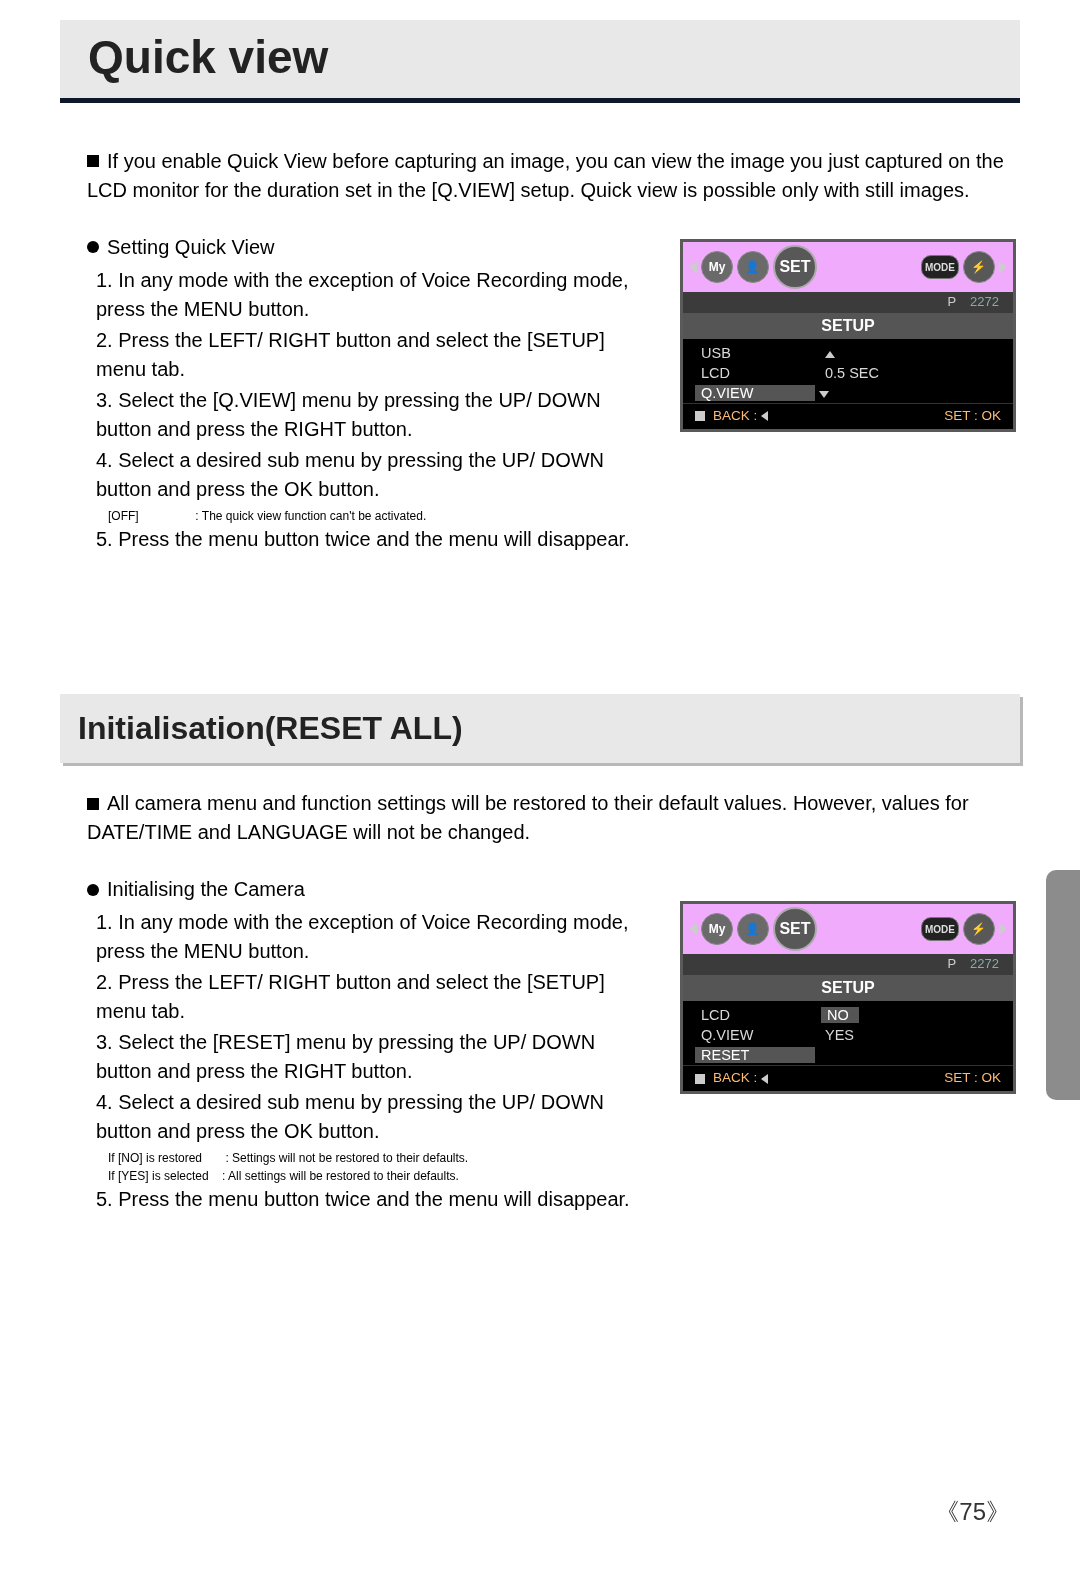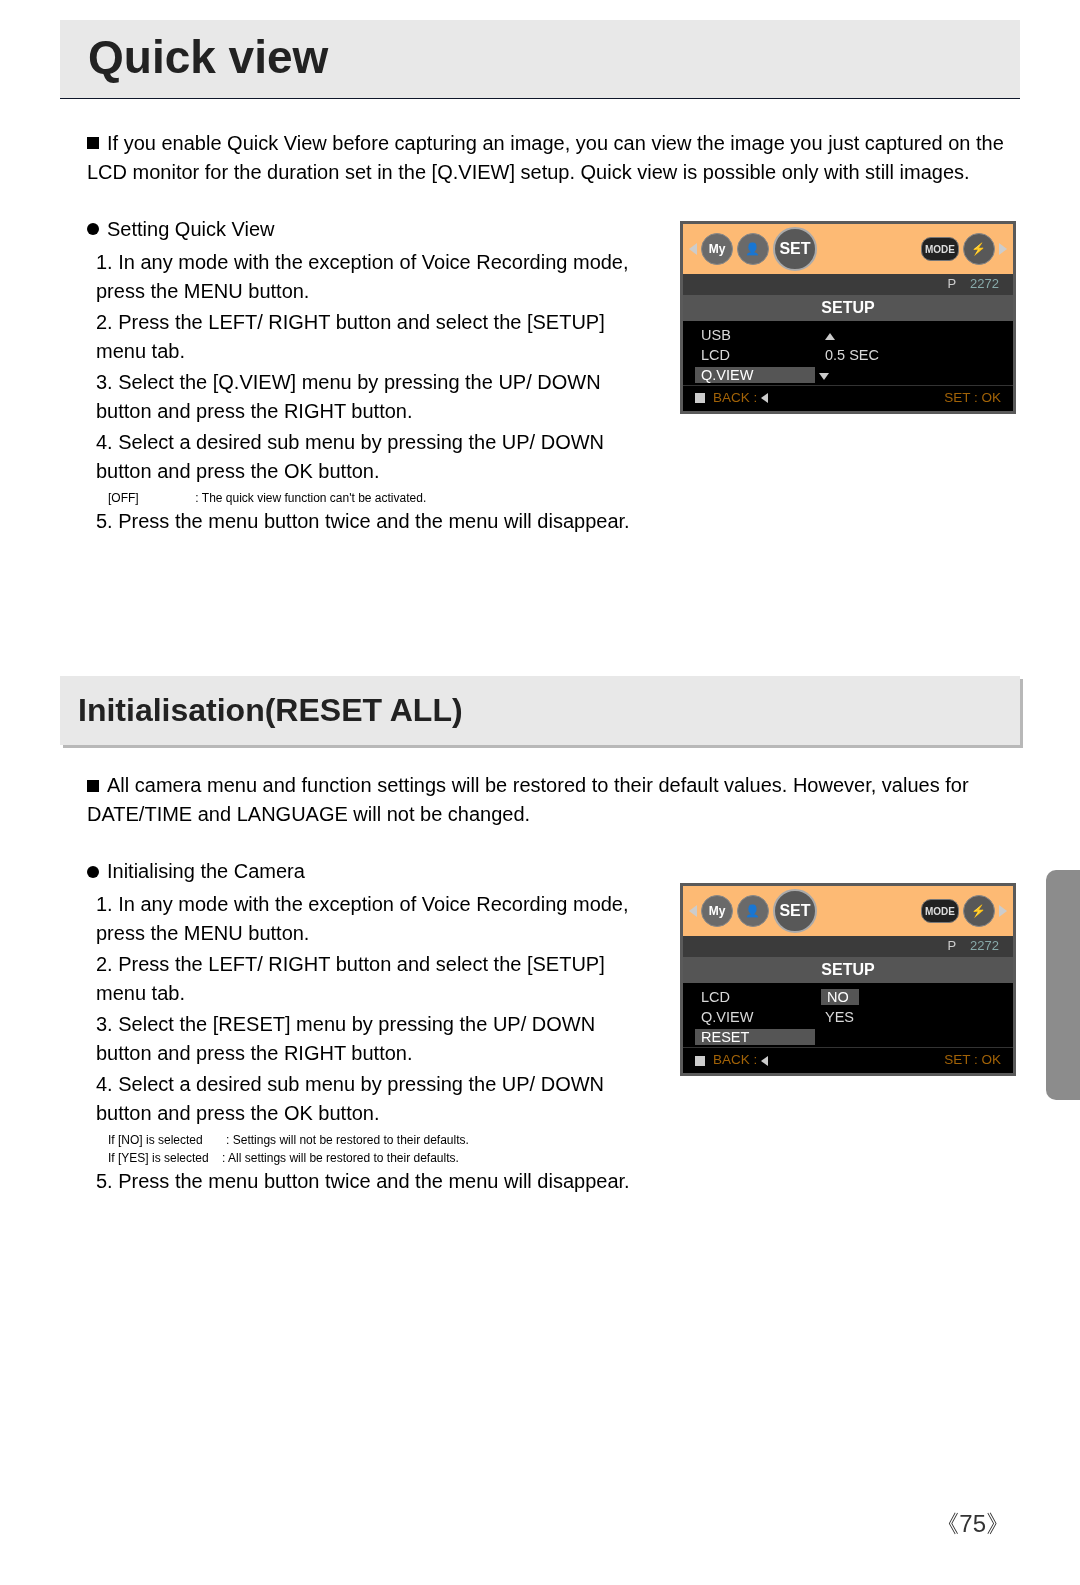--- a/index.html
+++ b/index.html
@@ -11,22 +11,22 @@
     width: 1080px;
   }
   .page {
     padding: 20px 60px 40px 60px;
     position: relative;
     min-height: 1500px;
   }
   .title-bar {
     background: #e8e8e8;
     padding: 10px 28px 14px 28px;
-    margin-bottom: 30px;
-    border-bottom: 1px solid #0f172a;
+    margin-bottom: 44px;
+    border-bottom: 5px solid #0f172a;
   }
   .title-bar h1 {
     margin: 0;
     font-size: 46px;
     font-weight: bold;
     color: #222;
   }
   .section-bar {
     background: #e8e8e8;
     padding: 16px 18px;
@@ -86,21 +86,21 @@
   
   .lcd {
     width: 330px;
     border: 3px solid #5a5a5a;
     background: #000;
     color: #fff;
     font-size: 15px;
     font-family: Arial, sans-serif;
   }
   .lcd .iconbar {
-    background: #fdba74;
+    background: #f0abfc;
     display: flex;
     align-items: center;
     justify-content: space-between;
     padding: 4px 6px;
     height: 42px;
   }
   .lcd .iconbar .icons-left,
   .lcd .iconbar .icons-right {
     display: flex;
     align-items: center;
@@ -167,36 +167,36 @@
   .menu-row.valsel .mval { background:#555; color:#fff; display:inline-block; padding:0 10px 0 6px; flex:0 0 auto;}
   .arrow-up, .arrow-down {
     width:0;height:0;display:inline-block;vertical-align:middle;
     border-left:5px solid transparent;border-right:5px solid transparent;
   }
   .arrow-up{border-bottom:7px solid #ccc;}
   .arrow-down{border-top:7px solid #ccc;}
   .foot-row {
     display:flex; justify-content:space-between;
     padding: 4px 12px 6px 12px;
-    font-size: 13.5px; color:#a16207;
+    font-size: 13.5px; color:#fdba74;
     border-top: 1px solid #333;
     align-items:center;
   }
   .foot-row .sqstop{
     width:10px;height:10px;background:#ccc;display:inline-block;margin-right:8px;vertical-align:middle;
   }
   .tri-left-sm{
     width:0;height:0;display:inline-block;vertical-align:middle;
     border-top:5px solid transparent;border-bottom:5px solid transparent;border-right:7px solid #ccc;
     margin-left:4px;
   }
 
   .page-num {
     position: absolute;
-    bottom: 20px;
+    bottom: 32px;
     right: 70px;
     font-size: 24px;
     color: #333;
   }
   .page-num .br { font-family: "Times New Roman", serif;}
   .side-tab {
     position: absolute;
     right: 0;
     bottom: 460px;
     width: 34px;
@@ -326,21 +326,21 @@
         </div>
         <div class="foot-row">
           <span><span class="sqstop"></span><span>BACK :</span><span class="tri-left-sm"></span></span>
           <span>SET : OK</span>
         </div>
       </div>
     </div>
   </div>
 
   <div class="steps" style="margin-top:2px;">
-    <div class="opt-line"><span>If [NO] is selected</span>       <span>: Settings will not be restored to their defaults.</span></div>
+    <div class="opt-line"><span>If [NO] is restored</span>       <span>: Settings will not be restored to their defaults.</span></div>
     <div class="opt-line"><span>If [YES] is selected</span>    <span>: All settings will be restored to their defaults.</span></div>
     <div class="step"><span class="num">5. </span><span class="txt">Press the menu button twice and the menu will disappear.</span></div>
   </div>
 
   <div class="side-tab"></div>
 
   <div class="page-num">
     <span class="br">《</span><span>75</span><span class="br">》</span>
   </div>
 </div>

